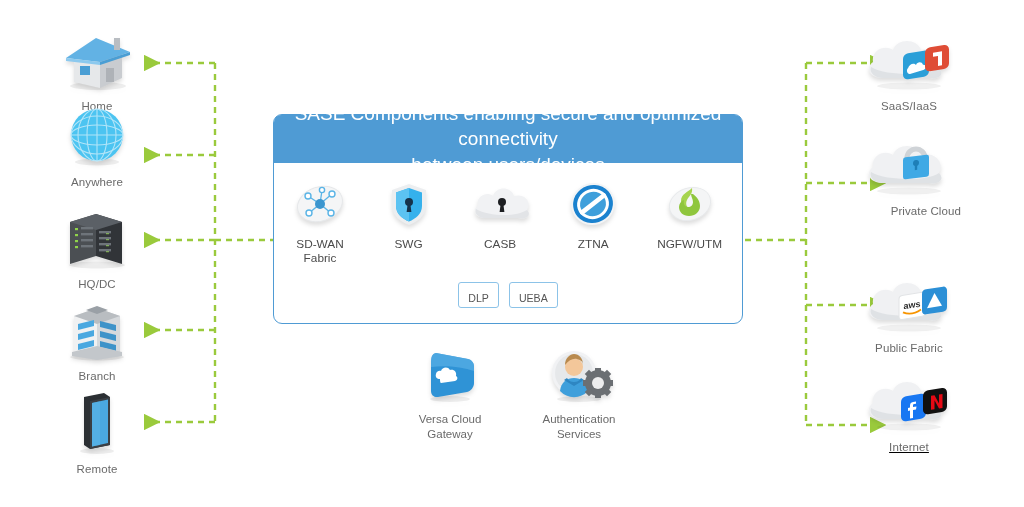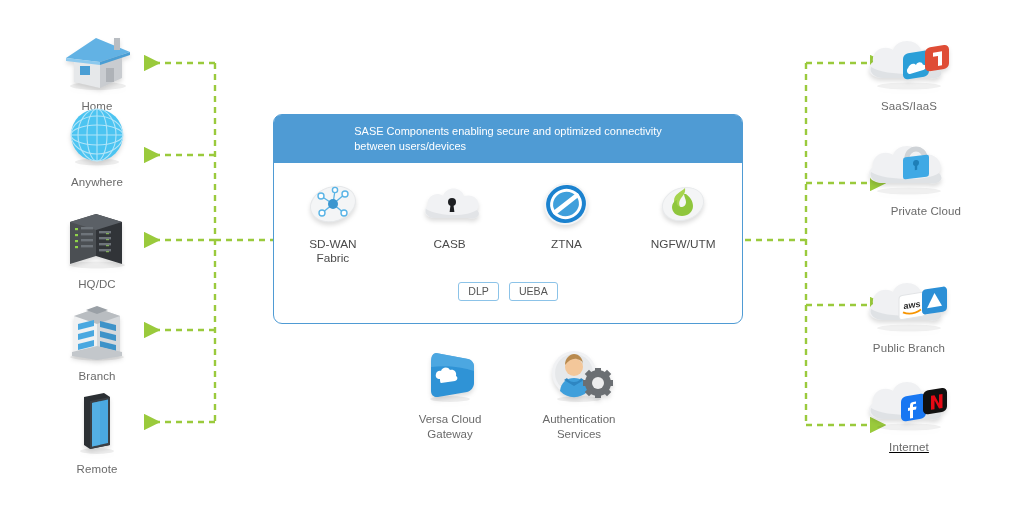--- a/index.html
+++ b/index.html
@@ -42,25 +42,26 @@
     width: 470px; height: 210px;
     border: 1.4px solid #4f9bd4;
     border-radius: 9px;
     background: #ffffff;
   }
   #panel-head {
     height: 48px;
     background: #4f9bd4;
     border-radius: 7px 7px 0 0;
     color: #ffffff;
-    font-size: 11px;
+    font-size: 19px;
     line-height: 1.32;
     display: flex;
     align-items: center;
     justify-content: center;
+    text-align: center;
     padding: 0 20px;
   }
   #comp-row {
     display: flex;
     justify-content: space-between;
     padding: 16px 20px 0 20px;
     gap: 39px;
   }
   .comp { width: 86px; text-align: center; }
   .comp .art {
@@ -75,21 +76,21 @@
   }
   #badges {
     display: flex; justify-content: center; gap: 10px;
     margin-top: 16px;
   }
   .badge {
     border: 1.2px solid #8cc3e8;
     border-radius: 3px;
     font-size: 10.6px;
     color: #555;
-    padding: 3px 9px 3px 9px;
+    padding: 10px 9px 3px 9px;
     background: #fff;
     line-height: 1.1;
     text-align: center;
   }
 
   
   .svc {
     position: absolute;
     width: 120px; text-align: center;
   }
@@ -284,21 +285,21 @@
           <rect x="0" y="4" width="26" height="24" rx="3" fill="#ffffff" stroke="#e2e4e6" transform="skewY(-9)"></rect>
           <text x="13" y="18" font-family="'Liberation Sans',sans-serif" font-size="9" font-weight="bold" fill="#2b2b2b" text-anchor="middle" transform="skewY(-9)">aws</text>
           <path d="M4 21 q9 5 18 0" stroke="#f79400" stroke-width="1.8" fill="none" transform="skewY(-9)"></path>
         </g>
         <g transform="translate(63,16)">
           <rect x="0" y="4" width="25" height="25" rx="4" fill="#2b8fd6" transform="skewY(-9)"></rect>
           <path d="M12.5 9 L20 23 H5 Z" fill="#fff" transform="skewY(-9)"></path>
         </g>
       </svg>
     </div>
-    <div class="cap">Public Branch</div>
+    <div class="cap">Public Fabric</div>
   </div>
 
   <div class="node" style="left:857px; top:363px;text-decoration:underline;">
     <div class="art">
       <svg width="100" height="64" viewBox="0 0 100 64" class="shadow">
         <ellipse cx="50" cy="58" rx="32" ry="3.5" fill="#000" opacity=".06"></ellipse>
         <path d="M24 50 C10 50 6 40 14 34 C12 22 26 16 34 22 C38 10 58 10 62 22 C76 18 86 30 80 40 C86 46 80 52 70 50 Z" fill="#f0f1f3"></path>
         <path d="M24 50 C16 50 10 45 12 39 C20 44 36 46 50 46 C62 46 74 44 80 40 C86 46 80 52 70 50 Z" fill="#dfe2e5"></path>
         <g transform="translate(42,24)">
           <rect x="0" y="4" width="25" height="25" rx="5" fill="#1877f2" transform="skewY(-9)"></rect>
@@ -344,20 +345,32 @@
               <circle cx="28" cy="10" r="2.6"></circle>
             </g>
           </svg>
         </div>
         <div class="cap">
           <span>SD-WAN</span><br>
           <span>Fabric</span>
         </div>
       </div>
 
+      <div class="comp">
+        <div class="art">
+          <svg width="46" height="48" viewBox="0 0 46 48" class="shadow">
+            <path d="M23 4 L40 10 V26 C40 36 31 42 23 45 C15 42 6 36 6 26 V10 Z" fill="#eceef0"></path>
+            <path d="M23 8 L36 12.5 V26 C36 34 29.5 38.8 23 41.5 C16.5 38.8 10 34 10 26 V12.5 Z" fill="#35b1ec"></path>
+            <path d="M23 8 L23 41.5 C16.5 38.8 10 34 10 26 V12.5 Z" fill="#5cc3f2"></path>
+            <circle cx="23" cy="22" r="4" fill="#16324a"></circle>
+            <path d="M21.6 24 h2.8 l1 8 h-4.8 Z" fill="#16324a"></path>
+          </svg>
+        </div>
+        <div class="cap">SWG</div>
+      </div>
 
       <div class="comp">
         <div class="art">
           <svg width="58" height="48" viewBox="0 0 58 48" class="shadow">
             <path d="M14 38 C4 38 1 30 7 25 C5 16 16 11 22 16 C25 6 40 6 43 16 C54 13 61 22 56 30 C61 35 55 40 47 38 Z" fill="#f1f2f4"></path>
             <path d="M14 38 C8 38 3 34 5 29 C12 33 23 35 33 35 C43 35 51 33 56 30 C61 35 55 40 47 38 Z" fill="#e2e4e7"></path>
             <circle cx="31" cy="22" r="4" fill="#1d1f22"></circle>
             <path d="M29.6 24 h2.8 l1 8 h-4.8 Z" fill="#1d1f22"></path>
           </svg>
         </div>

